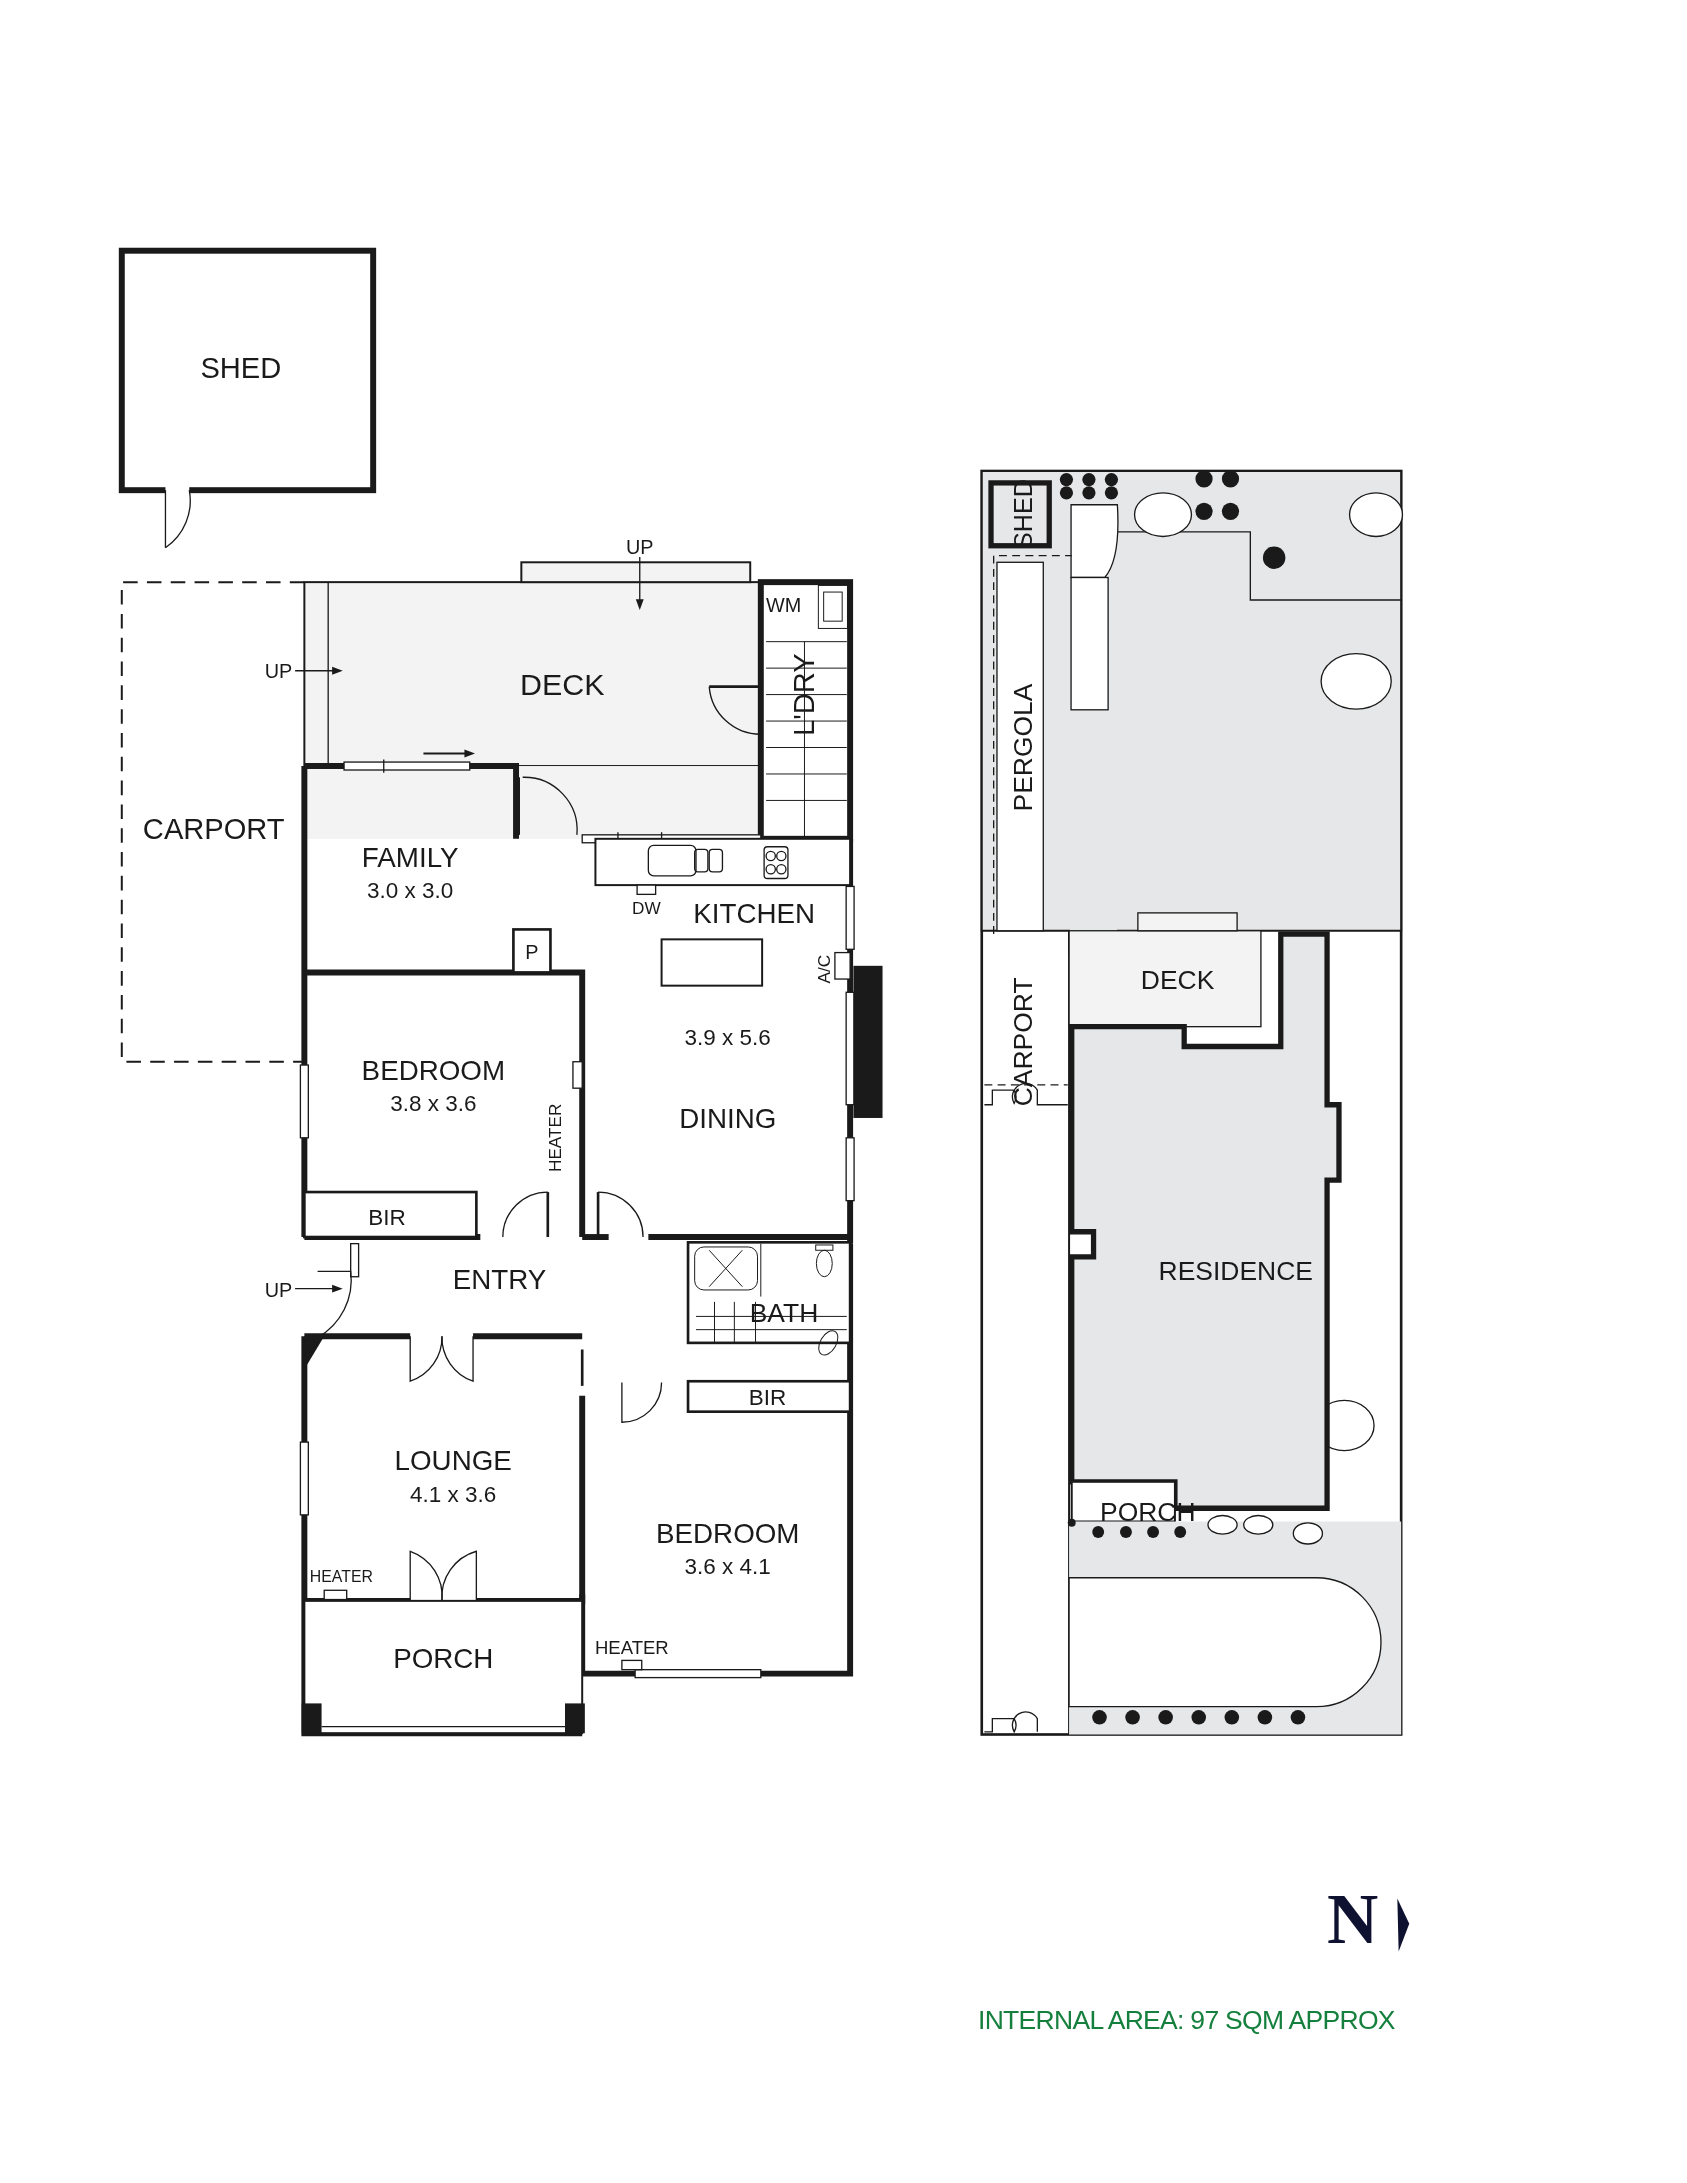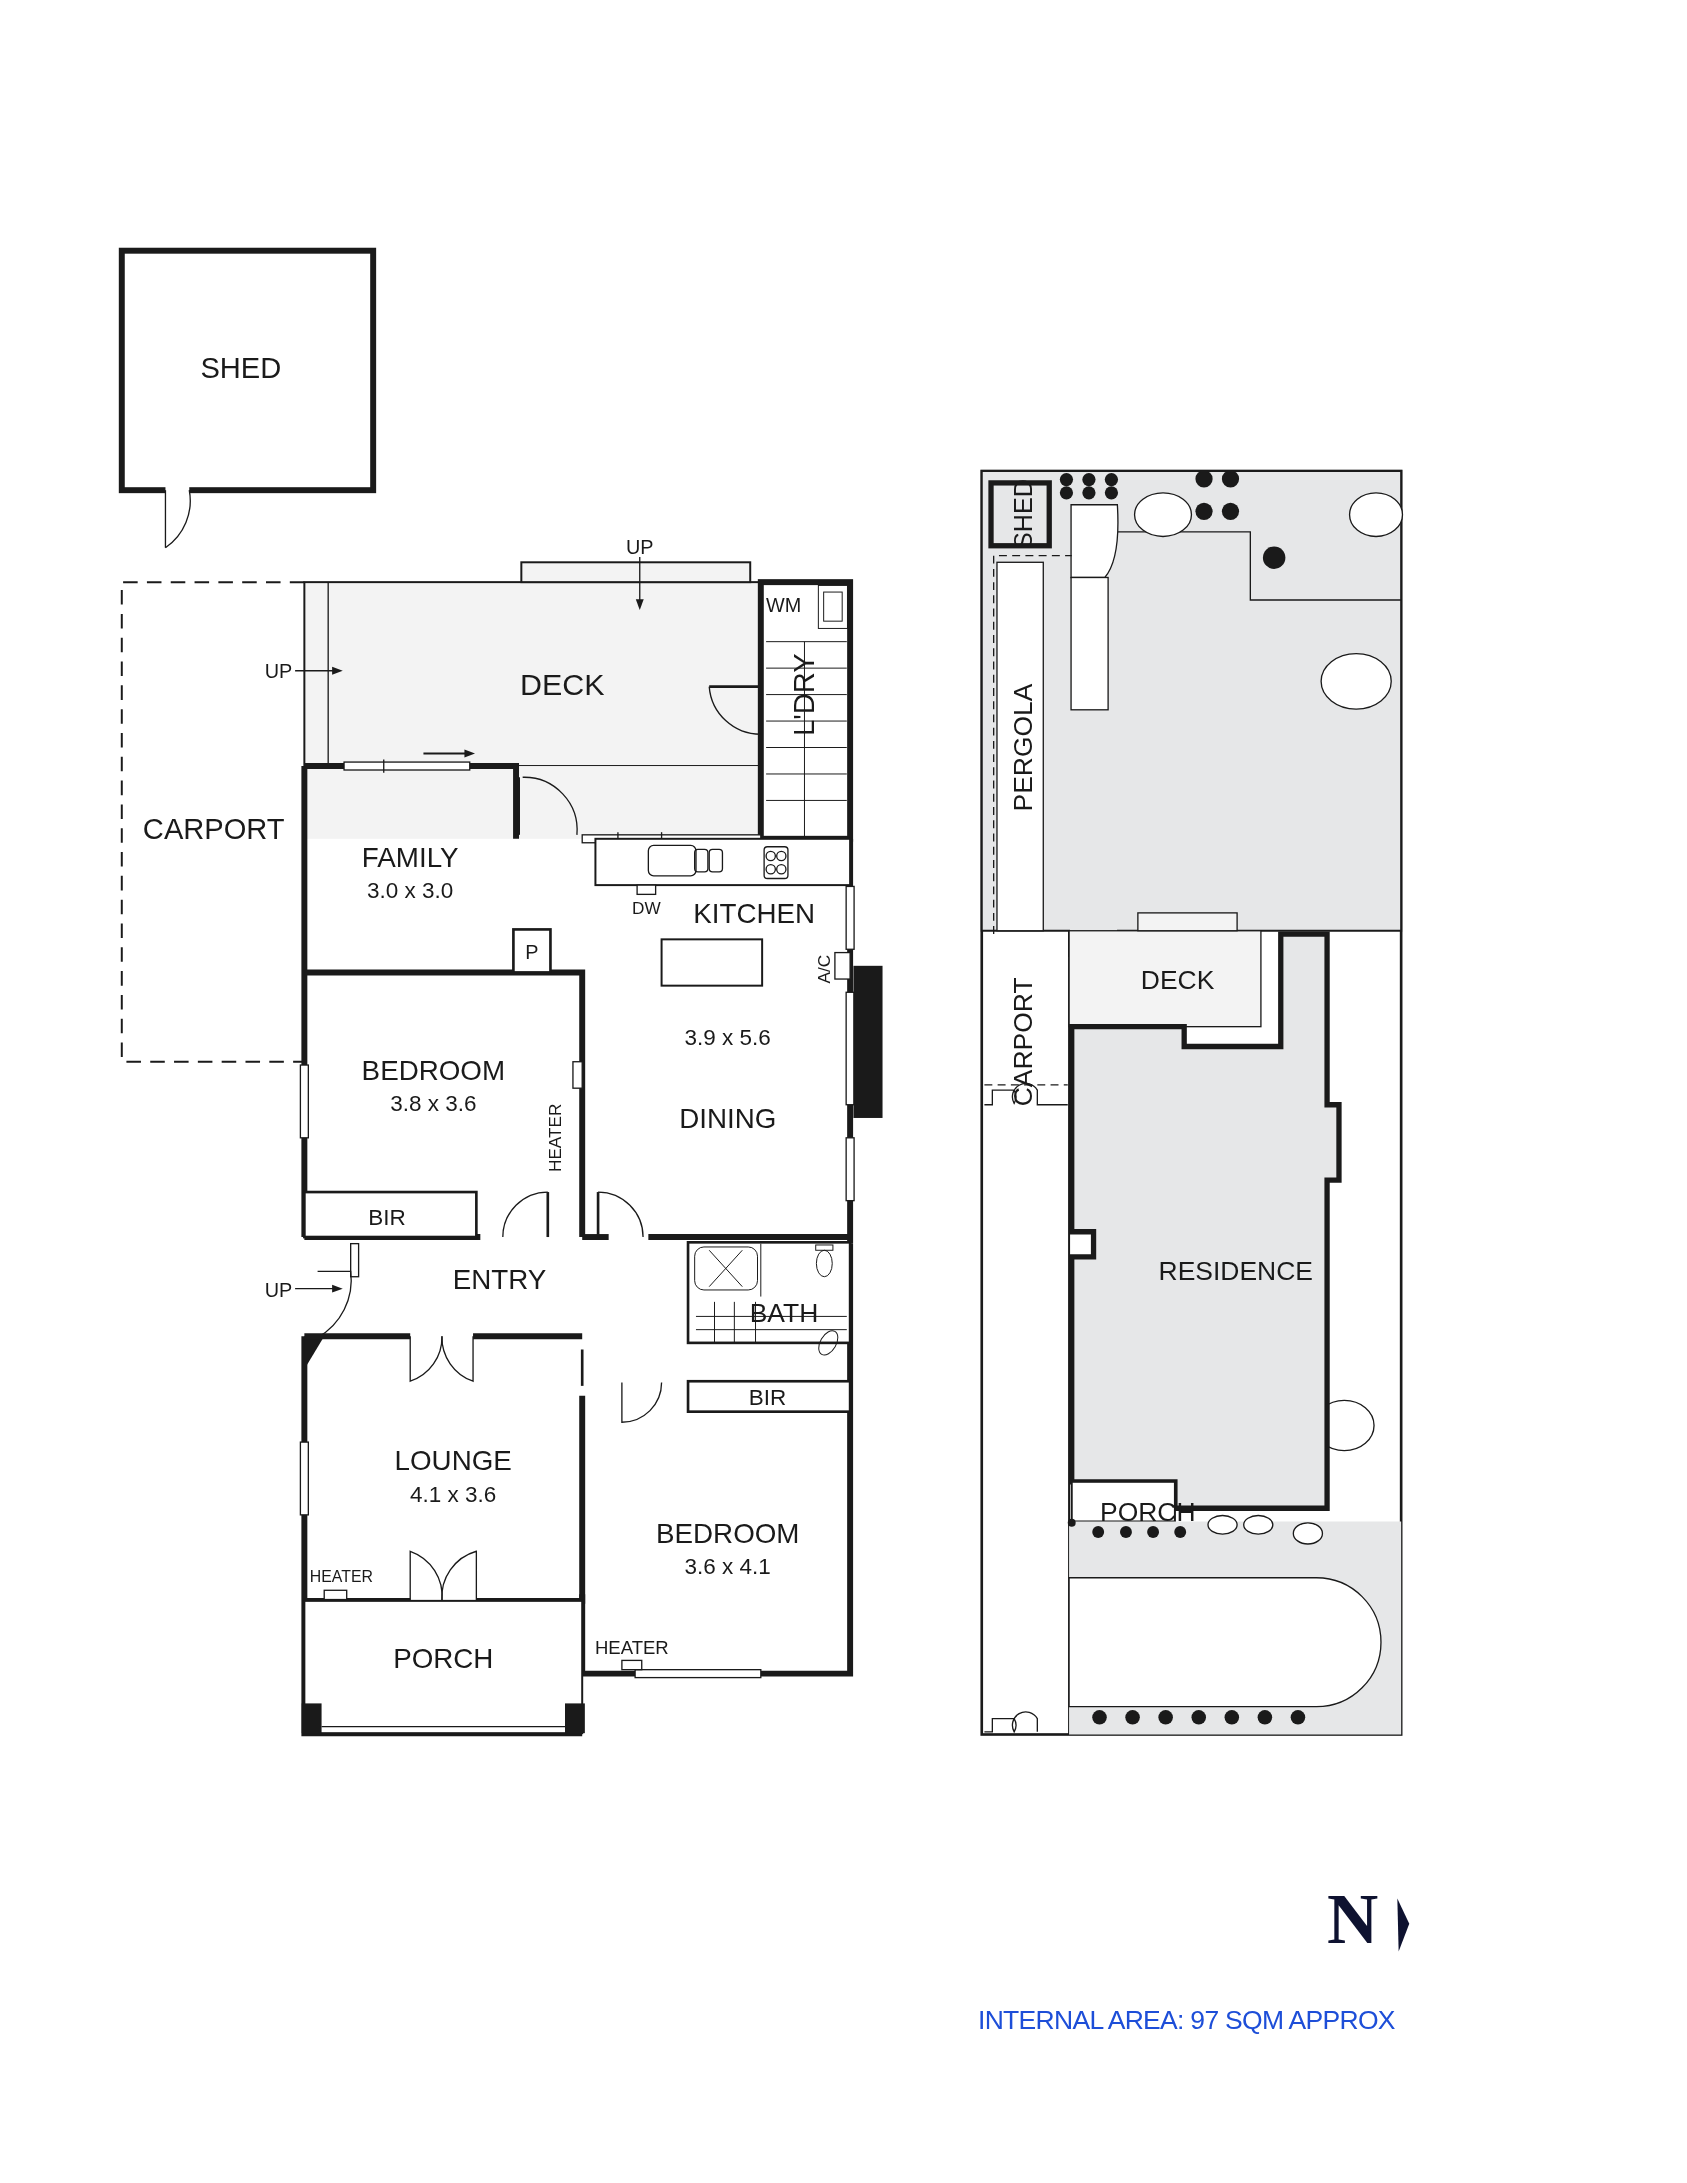--- a/index.html
+++ b/index.html
@@ -1,19 +1,19 @@
 <!DOCTYPE html>
 <html style="font-size:10.6px"><head>
 <meta charset="utf-8">
 <style>
   html, body { margin:0; padding:0; background:#ffffff; }
   body { width:1687px; height:2183px; position:relative; overflow:hidden; font-family:"Liberation Sans", sans-serif; }
   svg { position:absolute; left:0; top:0; }
   .lbl { font-family:"Liberation Sans", sans-serif; fill:#1a1a1a; }
-  .footer { position:absolute; left:978px; top:2005px; font-size:26.5px; color:#1d4ed8; letter-spacing:-0.7px; font-family:"Liberation Sans", sans-serif; }
+  .footer { position:absolute; left:978px; top:2005px; font-size:26.5px; color:#15803d; letter-spacing:-0.7px; font-family:"Liberation Sans", sans-serif; }
   .north { position:absolute; left:1327px; top:1879px; font-family:"Liberation Serif", serif; font-weight:bold; font-size:71px; color:#0e1230; }
 </style>
 </head>
 <body>
 
 <svg width="1687" height="2183" viewBox="0 0 2550 3300">
 
   <g>
     <rect x="184" y="379" width="380" height="362" fill="#fff" stroke="#1a1a1a" stroke-width="9"></rect>
     <line x1="250" y1="741" x2="286" y2="741" stroke="#fff" stroke-width="12"></line>

